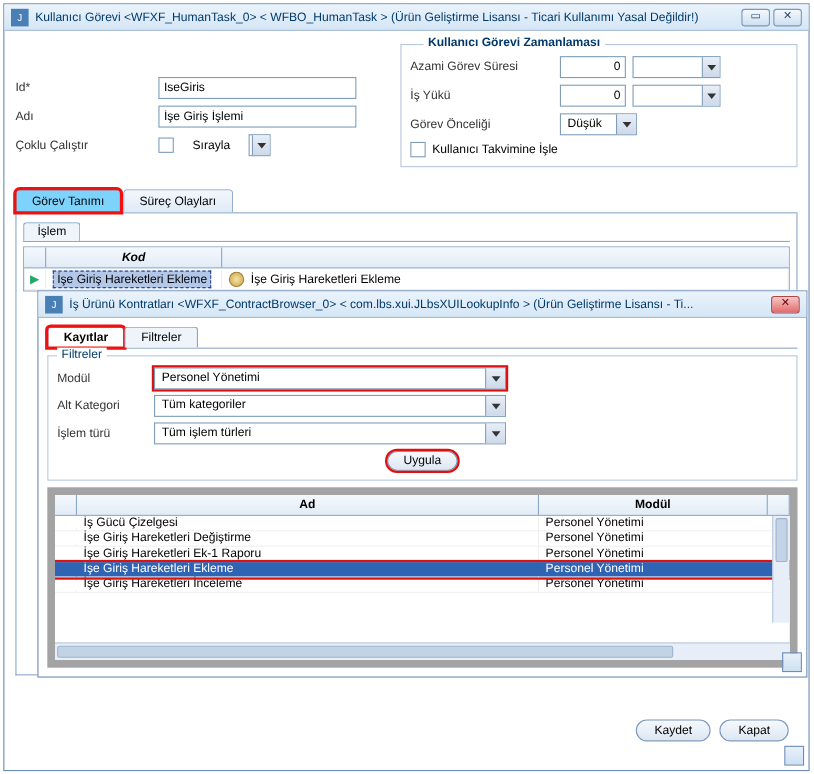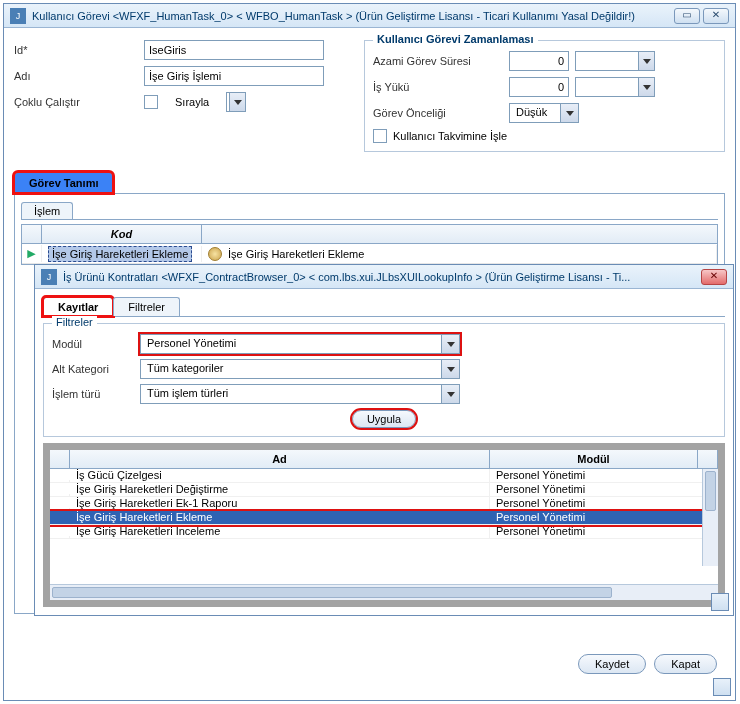--- a/index.html
+++ b/index.html
@@ -9,40 +9,40 @@
   .titlebar { height: 24px; background: linear-gradient(#eaf3fb,#d5e6f6); border-bottom: 1px solid #9ab5d3; display: flex; align-items: center; padding: 0 6px; }
   .titlebar .app-icon { width: 16px; height: 16px; margin-right: 6px; background: #4a7fb5; display:inline-flex;align-items:center;justify-content:center;color:#fff;font-size:9px;}
   .titlebar .title-text { flex: 1; color: #003a6b; white-space: nowrap; overflow: hidden; text-overflow: ellipsis; }
   .titlebar .btns { display: flex; gap: 3px; }
   .wbtn { width: 26px; height: 16px; border: 1px solid #7a98bb; border-radius: 3px; background: linear-gradient(#f4f8fc,#cfe0f1); font-size:10px; line-height:12px; text-align:center; cursor:pointer; color:#2a4b6e;}
   .wbtn.close { background: linear-gradient(#f7c7c7,#e36b6b); border-color:#b54545; color:#600;}
 
   .main-window { left: 3px; top: 3px; width: 733px; height: 698px; }
   .main-body { padding: 12px 10px 6px 10px; position: relative; height: calc(100% - 24px); }
 
-  .form-grid { display: grid; grid-template-columns: 130px 180px 30px 1fr; column-gap: 0; row-gap: 6px; align-items: center; }
+  .form-grid { display: grid; grid-template-columns: 130px 180px 30px 1fr; column-gap: 0; row-gap: 6px; align-items: center; margin-top: 30px; }
   .label { color: #333; }
   .input { height: 20px; border: 1px solid #7f9db9; padding: 2px 4px; background: #fff; color:#000;}
   .combo { height: 20px; border: 1px solid #7f9db9; background: #fff; display:flex; align-items:center; justify-content:flex-end;}
   .combo .arrow { width:16px;height:18px;border-left:1px solid #7f9db9;background:linear-gradient(#e8eef7,#cdd9ea);display:flex;align-items:center;justify-content:center;}
   .arrow::after{content:"";border-left:4px solid transparent;border-right:4px solid transparent;border-top:5px solid #333;}
   .chk { width:14px; height:14px; border:1px solid #7f9db9; background:#fff; display:inline-block; vertical-align:middle;}
 
   .fieldset { border:1px solid #b6c8dc; margin-top:0; position:relative; padding:10px 8px 8px 8px;}
-  .fieldset .legend { position:absolute; top:-8px; left:8px; background:#fff; padding:0 4px; font-weight:bold; color:#003a6b;}
+  .fieldset .legend { position:absolute; top:-8px; left:20px; background:#fff; padding:0 4px; font-weight:bold; color:#003a6b;}
   .sched-grid { display:grid; grid-template-columns: 130px 60px 80px; column-gap:6px; row-gap:6px; align-items:center;}
   .sched-row { display:flex; align-items:center; gap:6px;}
 
   .top-layout { display:flex; gap:10px; }
   .top-left { flex: 0 0 322px;}
   .top-right { flex:1;}
 
   .tabbar { margin-top:20px; display:flex; border-bottom:1px solid #8aa7c7; }
   .tab { padding:4px 14px; border:1px solid #8aa7c7; border-bottom:none; background:linear-gradient(#f2f7fc,#dfeaf5); margin-right:2px; border-radius:4px 4px 0 0; cursor:pointer;}
-  .tab.active { background:#3b82f6; font-weight:bold;}
+  .tab.active { background:#7dd3fc; font-weight:normal;}
   .red-outline { outline:3px solid #e11; outline-offset:-1px;}
 
   .subtab-wrap { border:1px solid #8aa7c7; border-top:none; padding:8px 6px;}
   .subtabbar { display:flex; border-bottom:1px solid #8aa7c7;}
   .subtab { padding:2px 12px; border:1px solid #8aa7c7; border-bottom:none; background:#eef4fa; border-radius:3px 3px 0 0;}
 
   .table { border:1px solid #8aa7c7; margin-top:4px; }
   .thead { display:flex; background:linear-gradient(#f4f8fc,#e2ecf6); border-bottom:1px solid #8aa7c7;font-style:italic;}
   .th { padding:3px 6px; border-right:1px solid #8aa7c7; font-weight:bold; text-align:center;}
   .tbody .tr { display:flex; border-bottom:1px solid #e6e6e6; height:20px; align-items:center;}
@@ -159,20 +159,23 @@
             <span class="chk"></span>
             <span>Kullanıcı Takvimine İşle</span>
           </div>
         </div>
       </div>
     </div>
 
     <div class="tabbar">
       <div class="tab active red-outline">
         <span>Görev Tanımı</span>
+      </div>
+      <div class="tab">
+        <span>Süreç Olayları</span>
       </div>
     </div>
 
     <div class="subtab-wrap" style="height:420px;">
       <div class="subtabbar">
         <div class="subtab">
           <span>İşlem</span>
         </div>
       </div>
 

